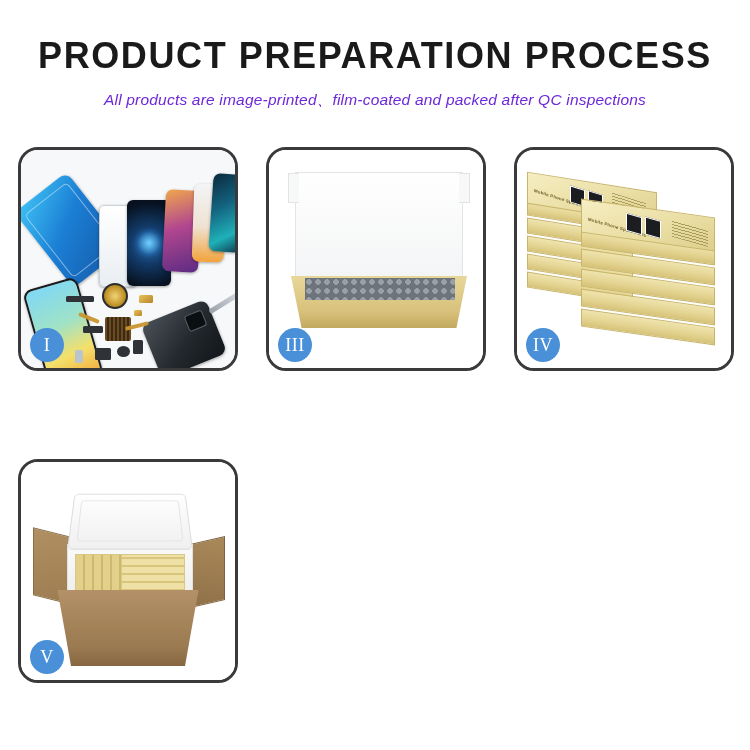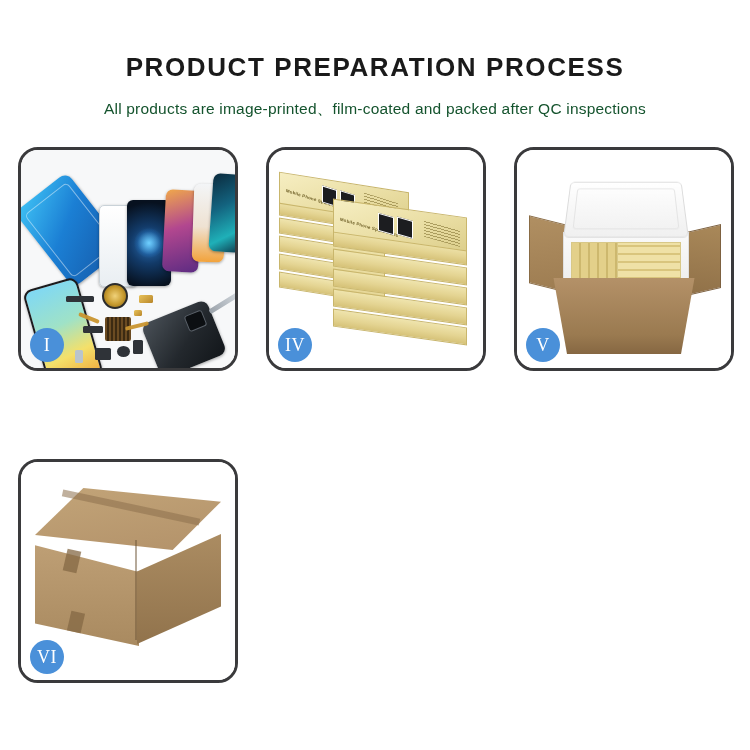--- a/index.html
+++ b/index.html
@@ -15,36 +15,37 @@
     position: relative;
   }
 
   
   .header {
     text-align: center;
     padding-top: 36px;
   }
   .title {
     font-family: "Liberation Sans", sans-serif;
-    font-size: 26px;
+    font-size: 36px;
     font-weight: bold;
     letter-spacing: 1.6px;
     color: #1a1a1a;
     line-height: 1.1;
-    margin: 17px;
+    margin: 0;
     white-space: nowrap;
     text-align: center;
   }
   .subtitle {
     font-family: "Liberation Sans", sans-serif;
     font-size: 15.5px;
-    color: #14532d;
+    color: #6d28d9;
     margin: 14px 0 0 0;
     letter-spacing: 0.2px;
     white-space: nowrap;
+    font-style: italic;
   }
 
   
   .grid {
     position: absolute;
     left: 18px;
     top: 147px;
     width: 714px;
     display: grid;
     grid-template-columns: repeat(3, 220px);
@@ -381,20 +382,31 @@
         <div class="gold" style="left:113px;top:160px;width:8px;height:6px;"></div>
         <div class="flex-cable" style="left:104px;top:174px;width:24px;height:4px;transform:rotate(-14deg);"></div>
         <div class="flex-cable" style="left:57px;top:166px;width:22px;height:4px;transform:rotate(22deg);"></div>
         <div class="tool"></div>
       </div>
     </div>
     <div class="badge">I</div>
   </div>
 
 
+  <div class="panel">
+    <div class="panel-inner">
+      <div class="art">
+        <div class="p3-bg"></div>
+        <div class="box3-lid"></div>
+        <div class="box3-tray"></div>
+        <div class="box3-fill"></div>
+      </div>
+    </div>
+    <div class="badge">III</div>
+  </div>
 
   <div class="panel">
     <div class="panel-inner">
       <div class="art">
         <div class="p4-bg"></div>
         <div class="stackwrap">
 
           <div class="bx" style="left:4px;top:44px;width:104px;height:14px;transform:skewY(9deg);"></div>
           <div class="bx" style="left:4px;top:62px;width:104px;height:14px;transform:skewY(9deg);"></div>
           <div class="bx" style="left:4px;top:80px;width:104px;height:14px;transform:skewY(9deg);"></div>
@@ -435,29 +447,14 @@
         <div class="v-foam"></div>
         <div class="v-inner"></div>
         <div class="v-inner2"></div>
         <div class="v-foamlid"></div>
         <div class="v-body"></div>
       </div>
     </div>
     <div class="badge">V</div>
   </div>
 
-  <div class="panel">
-    <div class="panel-inner">
-      <div class="art">
-        <div class="p6-bg"></div>
-        <div class="c-top"></div>
-        <div class="c-front"></div>
-        <div class="c-side"></div>
-        <div class="c-seamtop"></div>
-        <div class="c-tape1"></div>
-        <div class="c-tape2"></div>
-        <div class="c-edge"></div>
-      </div>
-    </div>
-    <div class="badge">VI</div>
-  </div>
 
 </div>
 
 </body></html>

